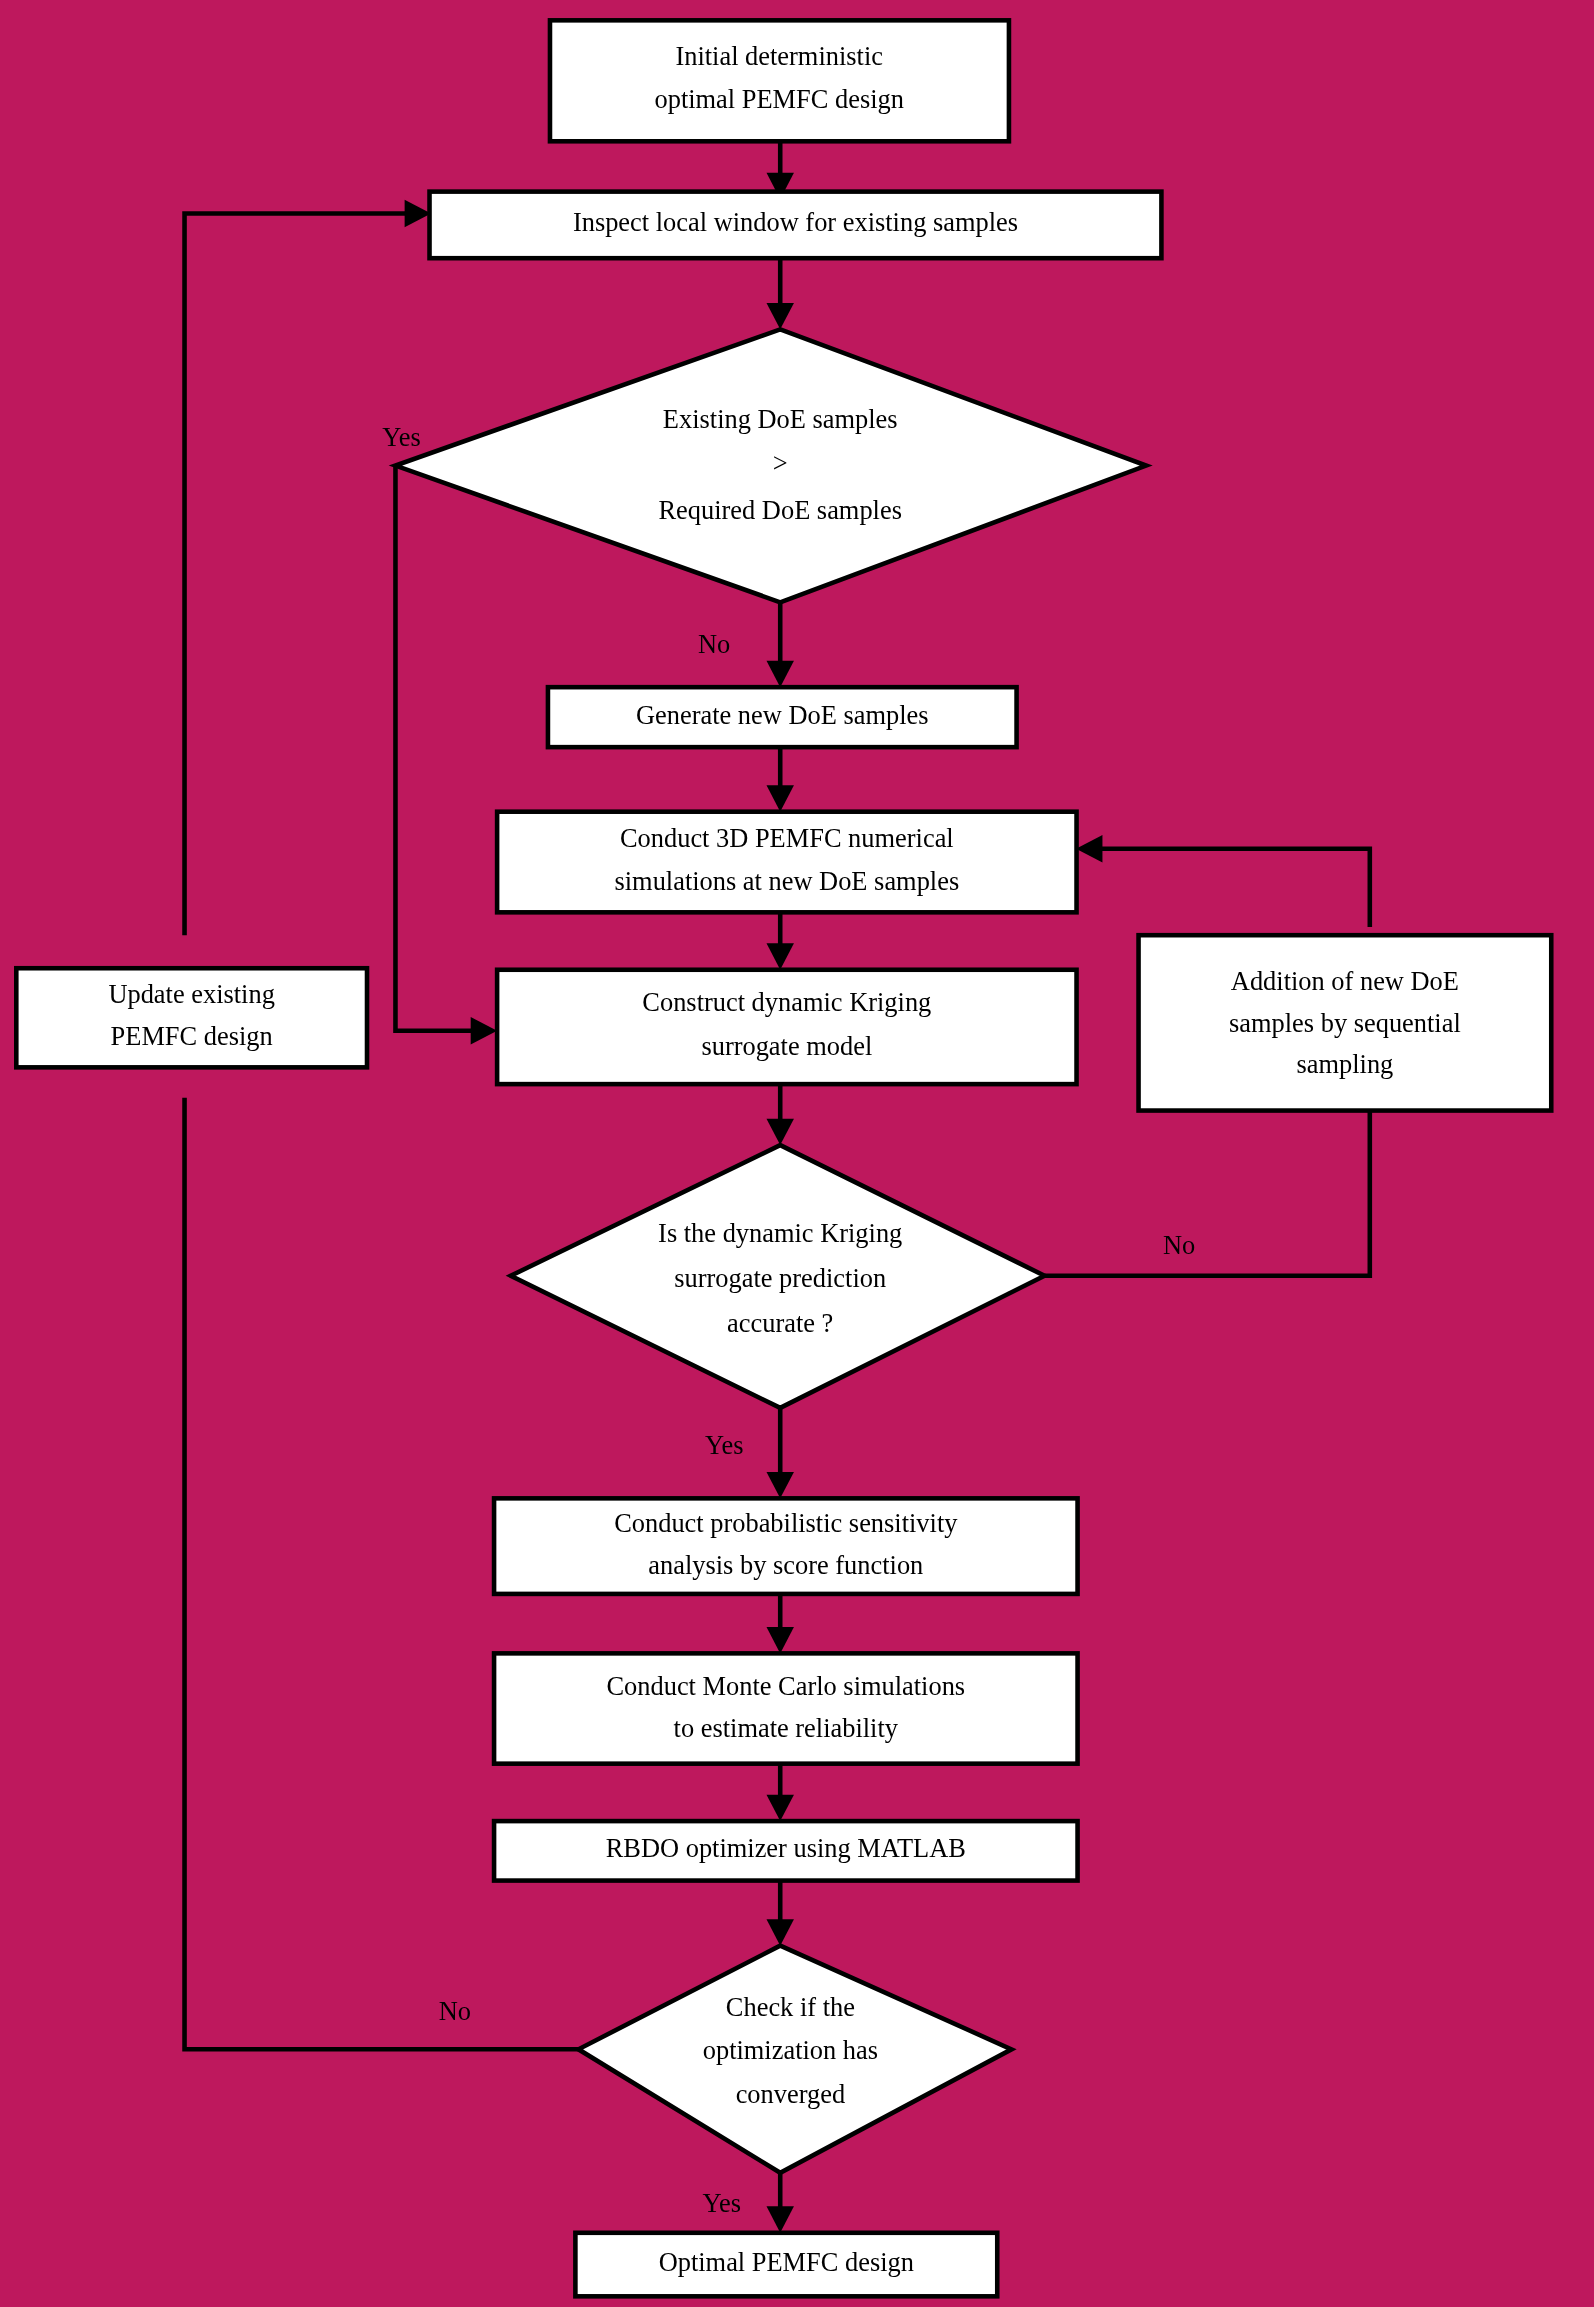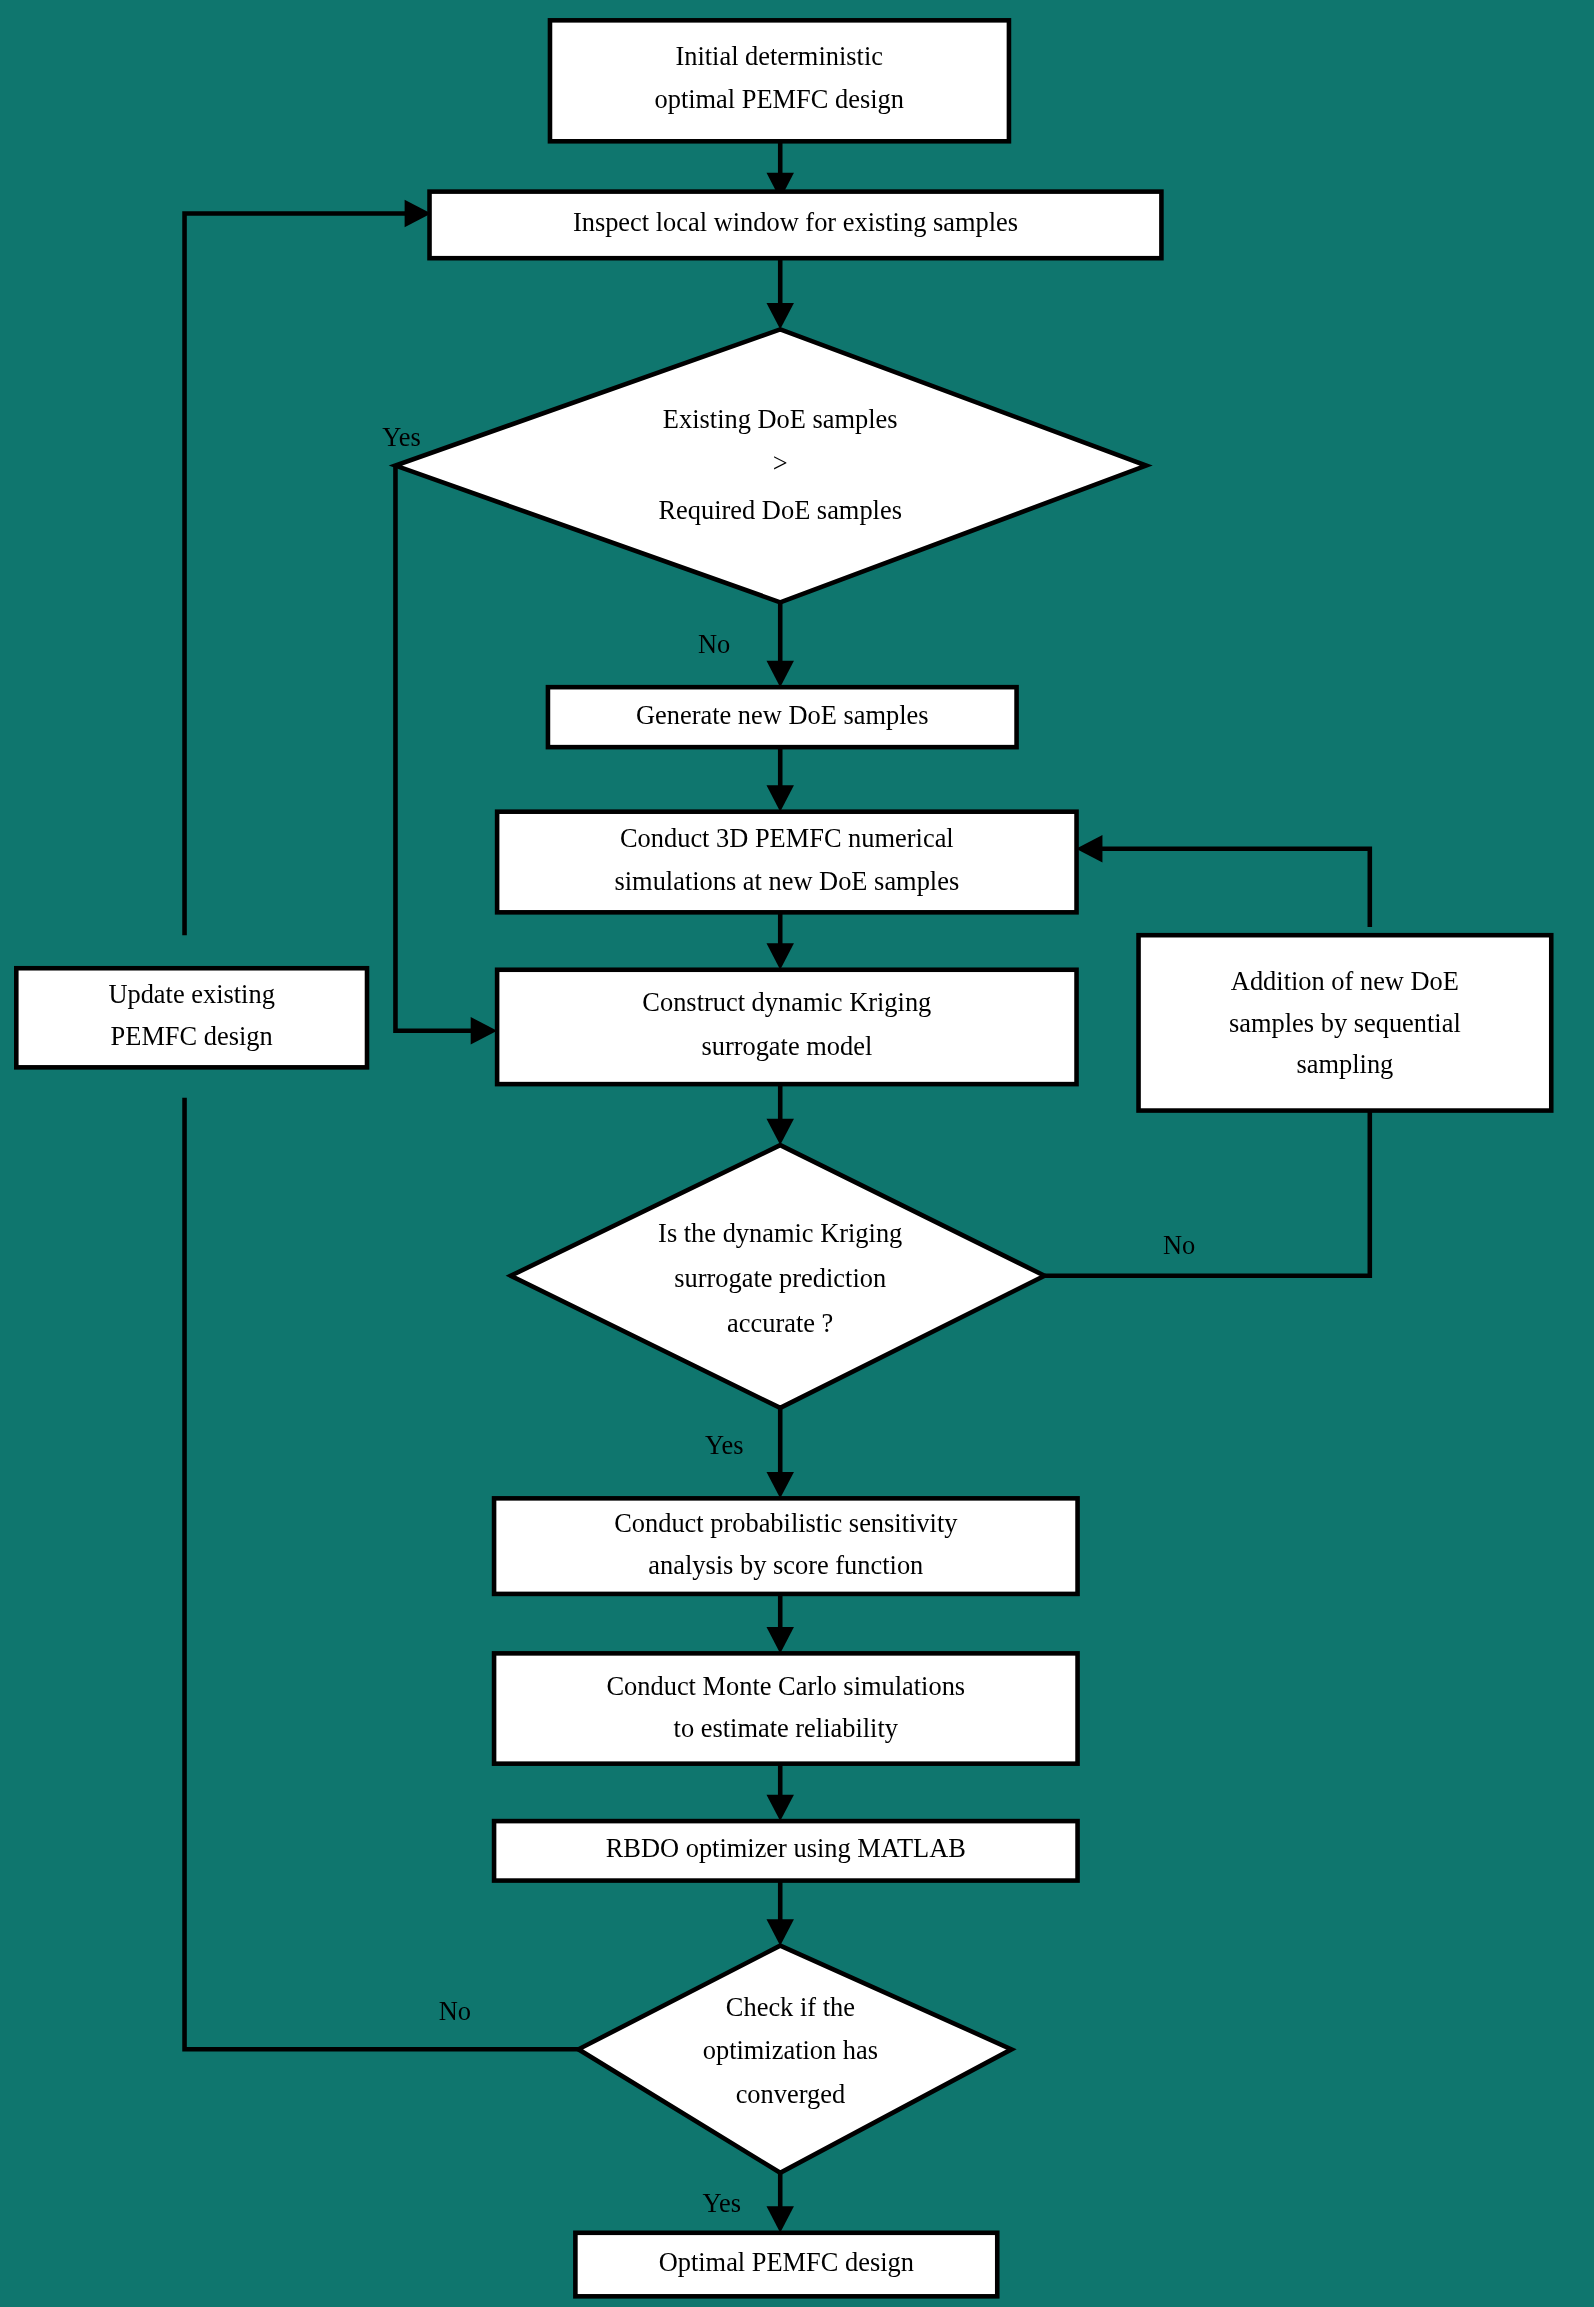--- a/index.html
+++ b/index.html
@@ -10,21 +10,21 @@
   body {
     width: 1595px;
     height: 2307px;
     font-family: "Liberation Serif", "DejaVu Serif", serif;
     overflow: hidden;
   }
   #flowchart-root {
     position: relative;
     width: 1595px;
     height: 2307px;
-    background: #0f766e;
+    background: #be185d;
   }
   svg#flow-svg {
     position: absolute;
     top: 0;
     left: 0;
     width: 1595px;
     height: 2307px;
     display: block;
   }
   .node-shape {

